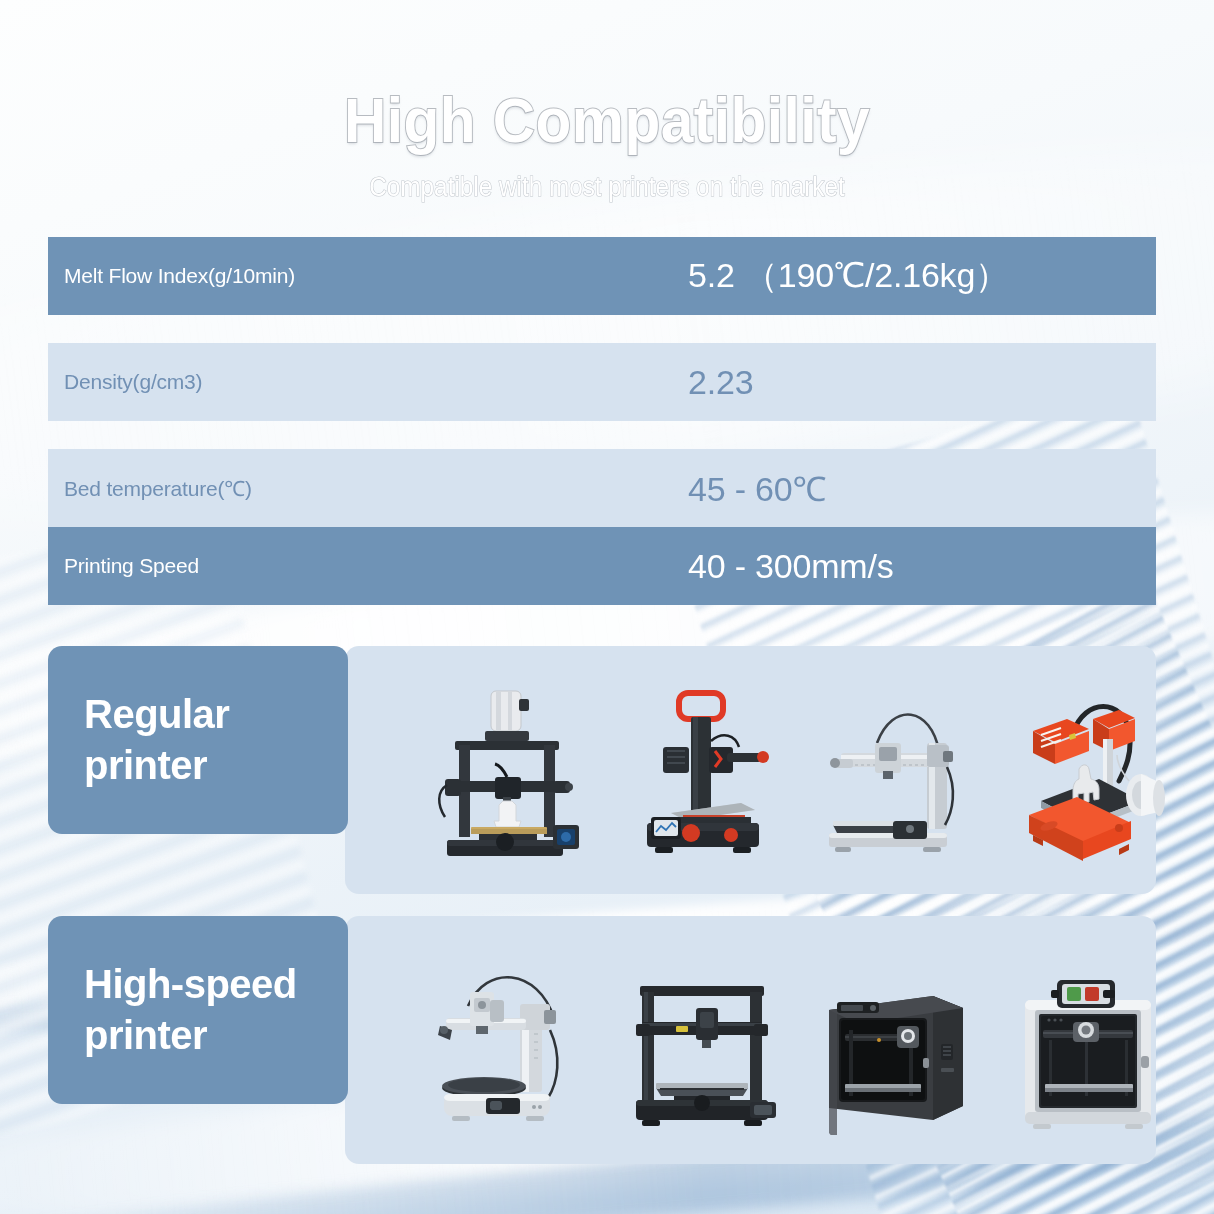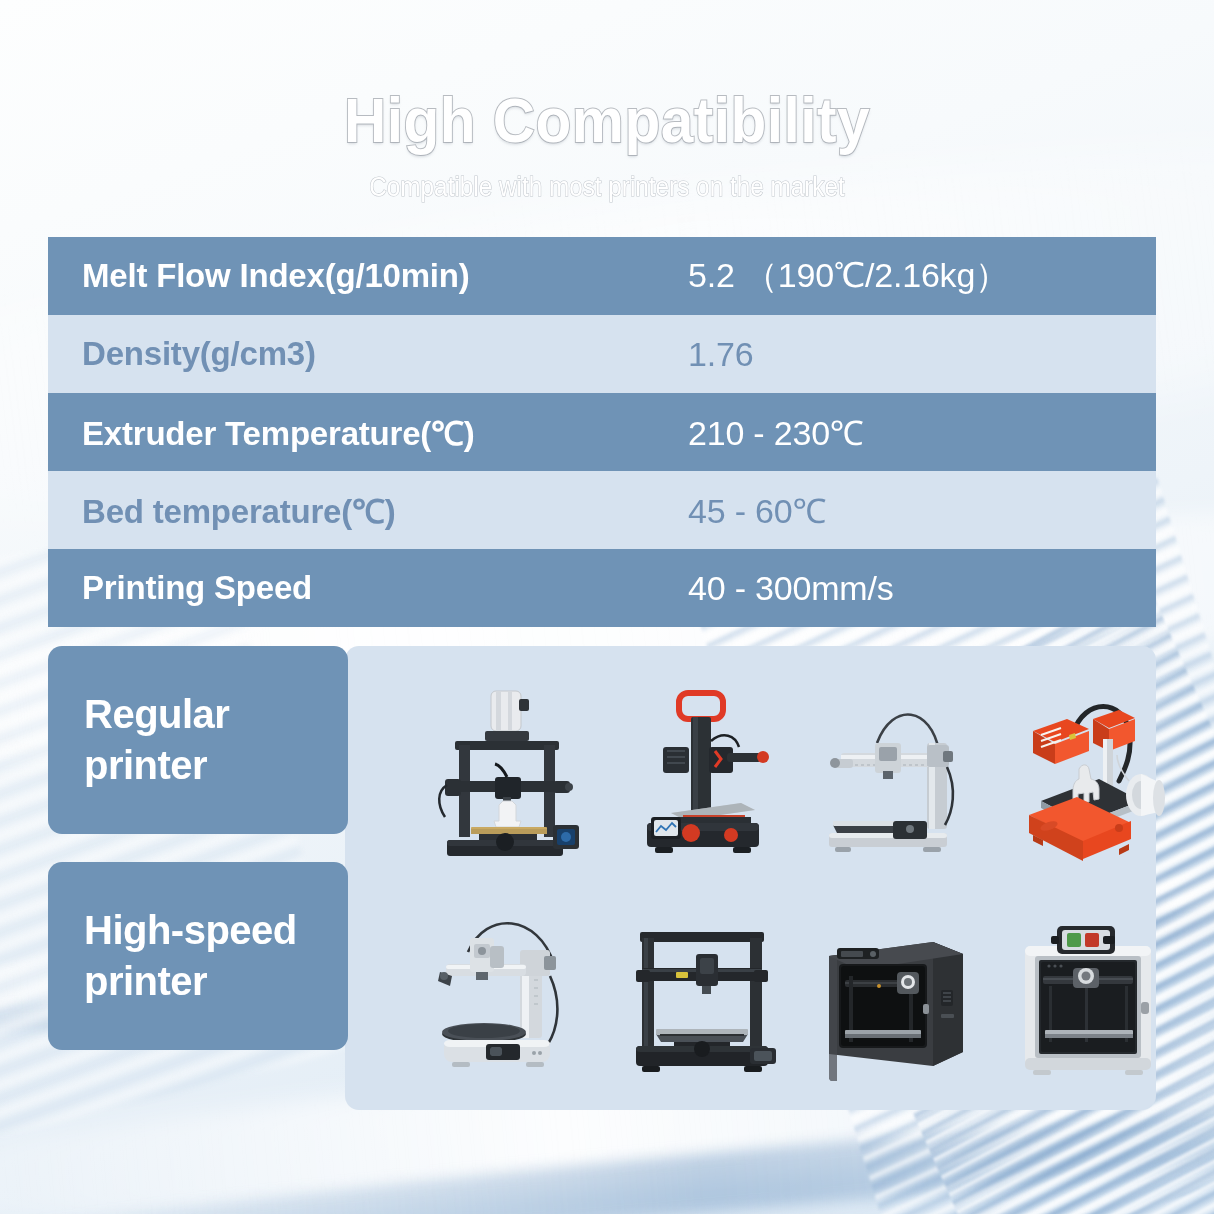--- a/index.html
+++ b/index.html
@@ -117,46 +117,46 @@
     position:absolute; z-index:5;
     left:48px; top:237px;
     width:1108px;
   }
   .spec-row {
     height:78px;
     display:flex;
     align-items:center;
   }
   .spec-row.dark  { background:#6f93b6; }
-  .spec-row.light { background:#d6e2ef; }
+  .spec-row.light { background:#d6e2ef;margin-top:28px; }
 
   .spec-label {
     width:640px;
-    padding-left:34px;
-    font-size:33px;
-    font-weight:700;
+    padding-left:16px;
+    font-size:21px;
+    font-weight:400;
     letter-spacing:-.2px;
   }
   .spec-value {
     font-size:34px;
     font-weight:400;
     letter-spacing:-.2px;
   }
   .dark  .spec-label, .dark  .spec-value { color:#ffffff; }
   .light .spec-label, .light .spec-value { color:#7190b4; }
 
   
   .cat-block {
     position:absolute; z-index:5;
     left:48px;
     width:1108px;
     height:248px;
   }
   .cat-block.regular   { top:646px; }
-  .cat-block.highspeed { top:862px; }
+  .cat-block.highspeed { top:916px; }
 
   .cat-panel {
     position:absolute;
     left:297px; top:0;
     width:811px; height:248px;
     background:#d6e2ef;
     border-radius:14px;
   }
   .cat-tag {
     position:absolute;
@@ -217,27 +217,23 @@
 
   <div class="spec-table">
 
     <div class="spec-row dark">
       <div class="spec-label">Melt Flow Index(g/10min)</div>
       <div class="spec-value">5.2 （190℃/2.16kg）</div>
     </div>
 
     <div class="spec-row light">
       <div class="spec-label">Density(g/cm3)</div>
-      <div class="spec-value">1.76</div>
-    </div>
-
-    <div class="spec-row dark">
-      <div class="spec-label">Extruder Temperature(℃)</div>
-      <div class="spec-value">210 - 230℃</div>
-    </div>
+      <div class="spec-value">2.23</div>
+    </div>
+
 
     <div class="spec-row light">
       <div class="spec-label">Bed temperature(℃)</div>
       <div class="spec-value">45 - 60℃</div>
     </div>
 
     <div class="spec-row dark">
       <div class="spec-label">Printing Speed</div>
       <div class="spec-value">40 - 300mm/s</div>
     </div>

